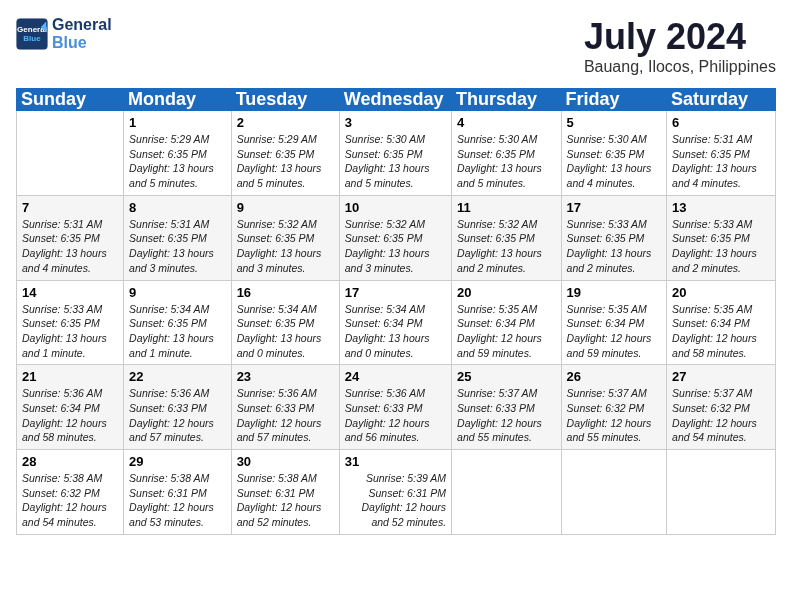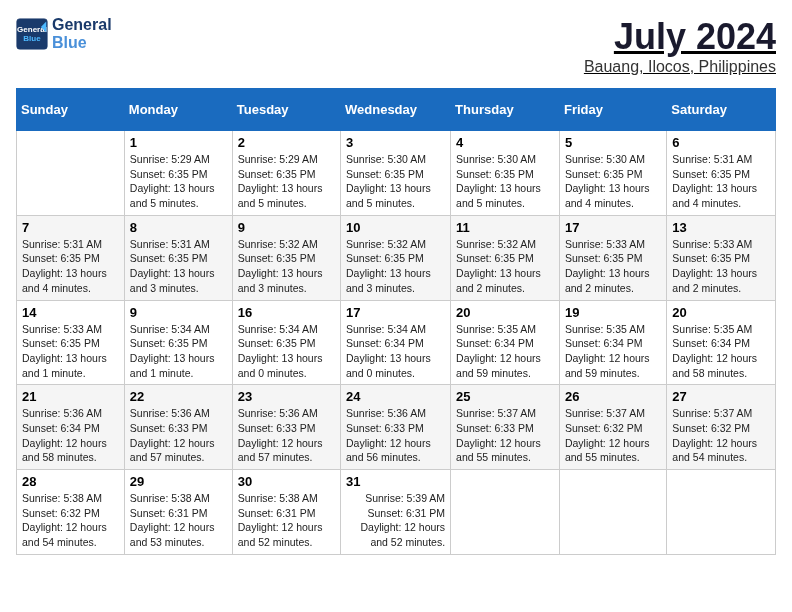--- a/index.html
+++ b/index.html
@@ -19,44 +19,43 @@
     .logo {
       display: flex;
       align-items: center;
       gap: 4px;
     }
     .logo-icon {
       width: 32px;
       height: 32px;
     }
     .title-section {
-      text-align: right;
-      text-decoration: underline;
+      text-align: left;
     }
     .month-title {
       font-size: 36px;
       font-weight: bold;
       color: #1a1a2e;
     }
     .location-title {
       font-size: 16px;
       color: #333;
       font-weight: normal;
     }
     .calendar {
       width: 100%;
       border-collapse: collapse;
       font-size: 11px;
     }
     .calendar thead tr th {
       background-color: #1a6bbf;
       color: white;
-      padding: 13px 4px;
+      padding: 0 4px;
       text-align: left;
-      font-size: 13px;
+      font-size: 18px;
       font-weight: bold;
       border: 1px solid #1a6bbf;
     }
     .calendar tbody tr td {
       border: 1px solid #ccc;
       padding: 4px 5px;
       vertical-align: top;
       width: 113px;
       min-height: 80px;
     }
@@ -69,20 +68,21 @@
     .day-number {
       font-weight: bold;
       font-size: 13px;
       display: block;
       margin-bottom: 2px;
     }
     .day-info {
       font-size: 10.5px;
       color: #222;
       line-height: 1.4;
+      font-style: italic;
     }
     .empty-cell {
       background-color: #f9f9f9;
     }
   </style>
 </head>
 <body>
 
 <div class="header-section">
   <div class="logo">

